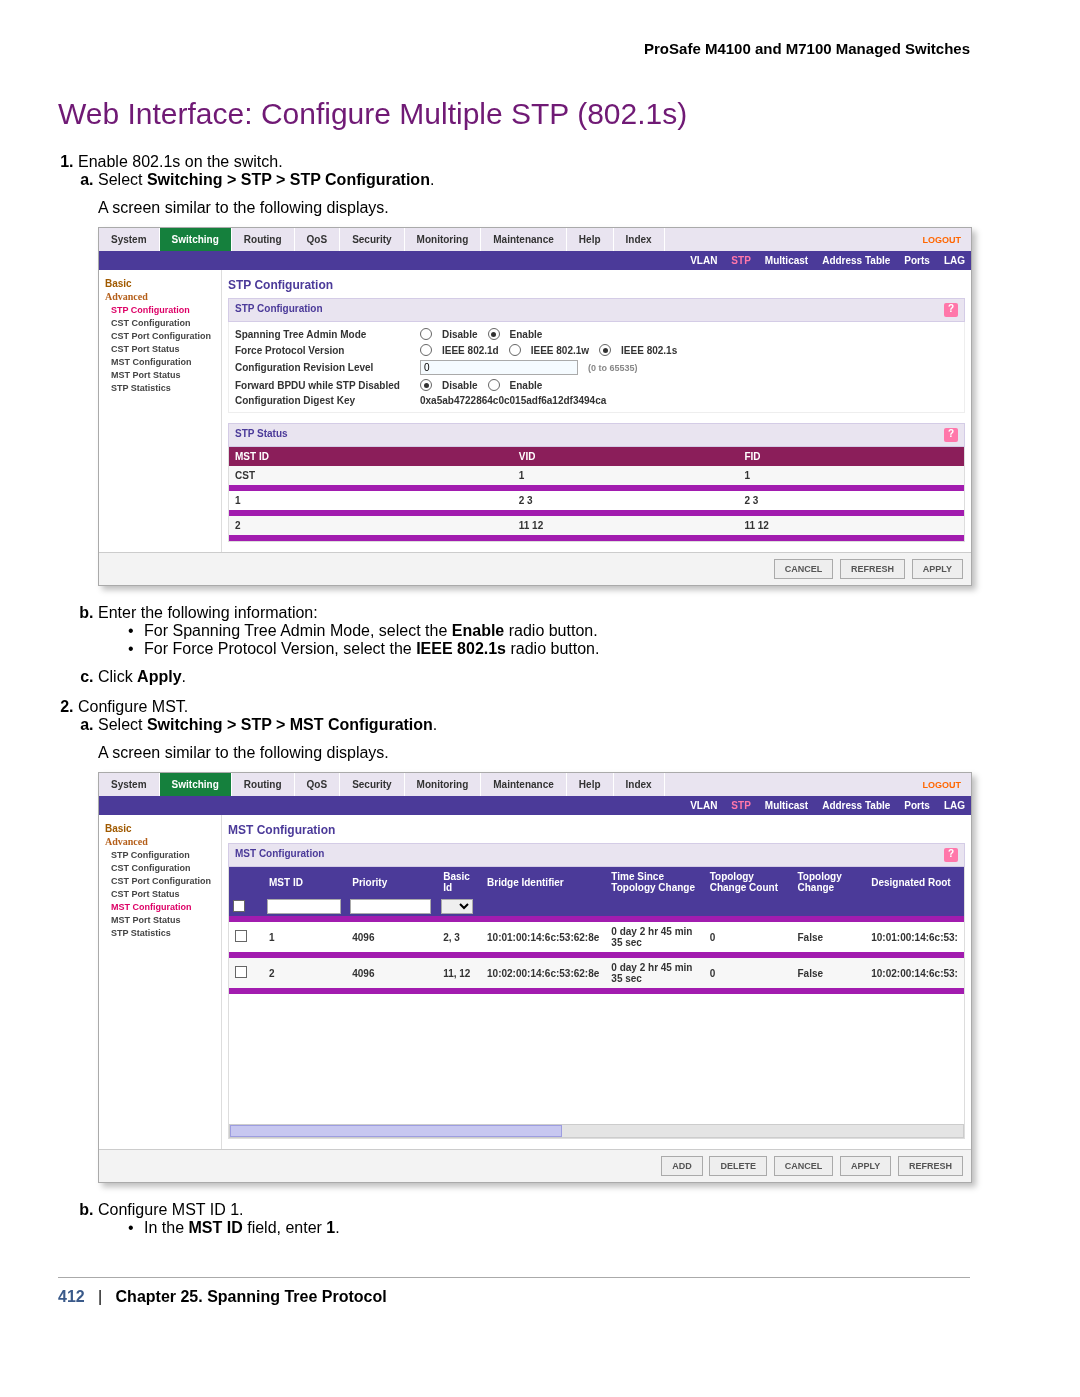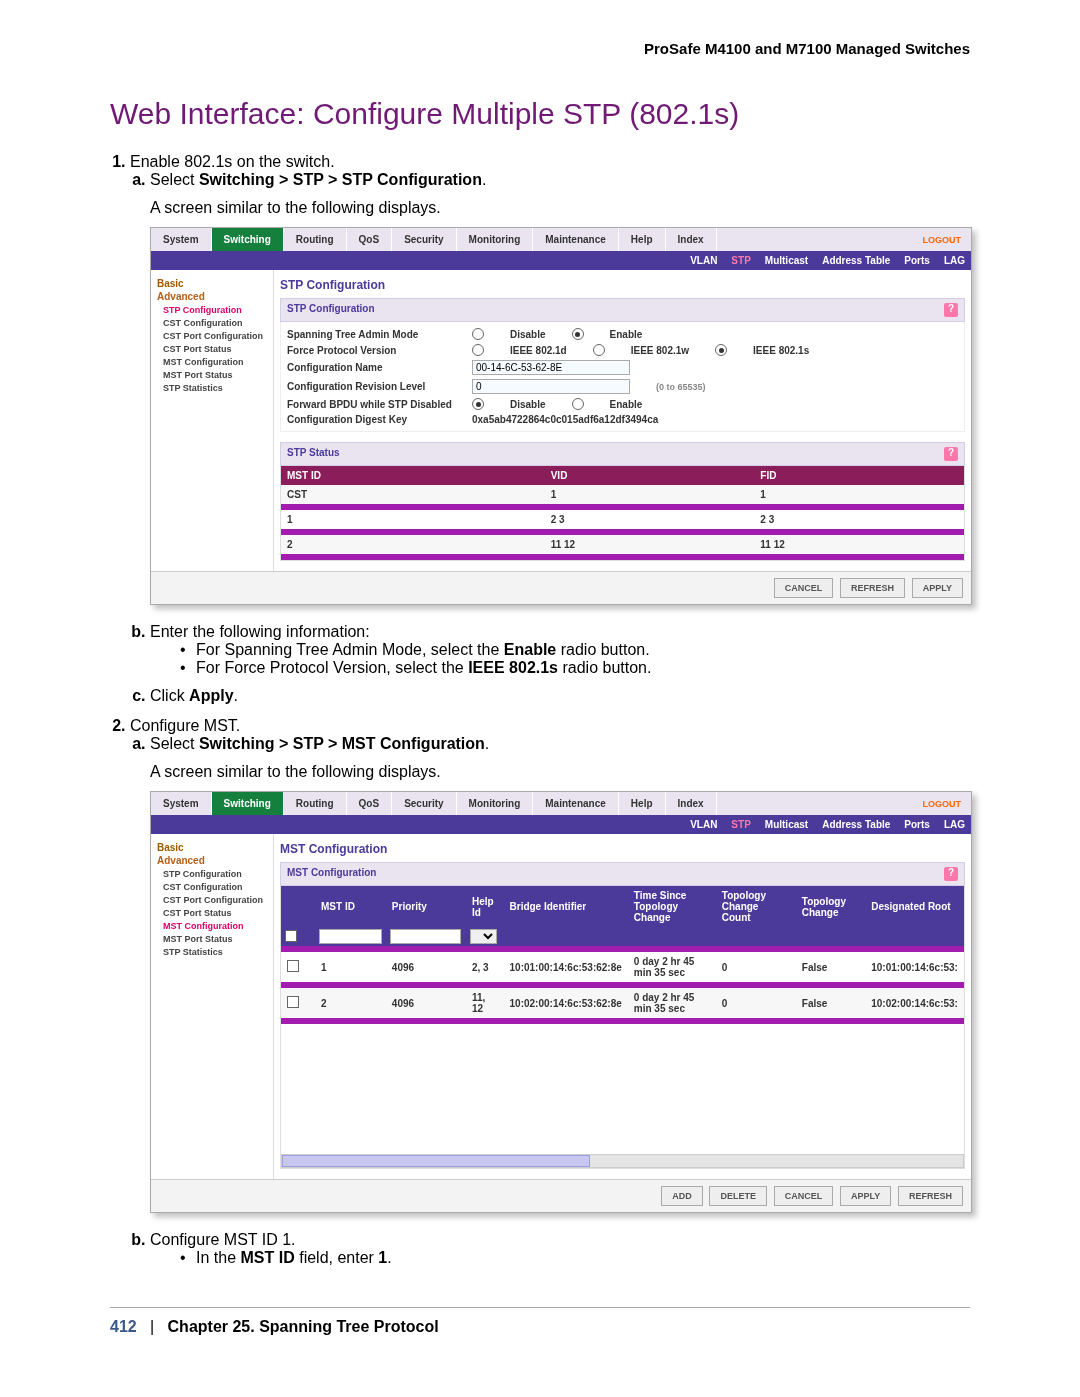--- a/index.html
+++ b/index.html
@@ -1,17 +1,17 @@
 <!DOCTYPE html>
 <html><head>
 <meta charset="utf-8">
 <style>
   html, body { margin: 0; padding: 0; background: #fff; font-family: Arial, Helvetica, sans-serif; }
   body { width: 1080px; }
-  .page { padding: 40px 110px 20px 110px; }
+  .page { padding: 40px 110px 20px 58px; }
   .doc-header { text-align: right; font-weight: bold; font-size: 15px; margin-bottom: 40px; }
   h1.page-title { font-weight: normal; font-size: 30px; color: #701a75; margin: 0 0 22px 0; }
   .step-list { list-style: decimal; font-weight: bold; font-size: 16px; padding-left: 20px; }
   .step-list > li { margin-bottom: 12px; }
   .step-text { font-weight: normal; }
   .sub-list { list-style: lower-alpha; font-weight: bold; padding-left: 20px; }
   .sub-list > li { margin-bottom: 10px; }
   .nav-path { font-weight: bold; }
   .desc { font-weight: normal; margin-top: 10px; }
   .bullets { list-style: none; padding-left: 30px; font-weight: normal; }
@@ -28,31 +28,31 @@
   .ss-tab.active { background: #15803d; color: #fff; }
   .ss-logout { margin-left: auto; padding: 6px 10px; }
   .ss-logout a { color: #f60; font-size: 9px; }
   .ss-subnav { background: #4b3a99; color: #fff; padding: 4px 6px; display: flex; gap: 14px; justify-content: flex-end; }
   .ss-subnav span { font-size: 10px; }
   .ss-subnav .sel { color: #f7a; font-weight: bold; }
   .ss-body { display: flex; min-height: 190px; }
   .ss-sidebar { width: 110px; padding: 6px 6px; border-right: 1px solid #ddd; }
   .ss-sidebar .hd { color: #a05a00; font-weight: bold; font-size: 10px; margin-top: 2px; }
   .ss-sidebar .hd.basic { color: #a05a00; }
-  .ss-sidebar .hd.adv { color: #b45e18; }
+  .ss-sidebar .hd.adv { color: #b45e18; font-family: Liberation Serif, serif; }
   .ss-sidebar a { display: block; font-size: 9px; color: #444; margin: 3px 0 0 6px; text-decoration: none; cursor: default; }
   .ss-sidebar a.sel { color: #d06; }
   .ss-main { flex: 1; padding: 4px 6px 10px 6px; }
   .ss-section-title { color: #4b3a99; font-weight: bold; font-size: 12px; margin: 4px 0 6px 0; }
   .ss-panel-header { background: #e9e4f0; color: #4b3a99; font-weight: bold; padding: 4px 6px; display: flex; justify-content: space-between; border: 1px solid #d4cce6; }
   .ss-panel-header .q { background: #f7a; color: #fff; width: 14px; height: 14px; text-align: center; border-radius: 2px; font-size: 10px; }
   .ss-form { border: 1px solid #eee; border-top: none; padding: 4px 0; }
   .ss-row { display: flex; align-items: center; padding: 2px 6px; }
   .ss-row .lbl { width: 185px; font-weight: bold; }
-  .ss-row .val { display: flex; gap: 26px; align-items: center; }
+  .ss-row .val { display: flex; gap: 10px; align-items: center; }
   .ss-row input[type=text] { border: 1px solid #aaa; font-size: 10px; padding: 1px 3px; width: 150px; background: #f5fbff; }
   .ss-row .hint { color: #888; font-size: 9px; text-align: right; }
   .mini-radio { width: 10px; height: 10px; border: 1px solid #666; border-radius: 50%; display: inline-flex; align-items: center; justify-content: center; }
   .mini-radio.sel::after { content: ""; width: 5px; height: 5px; border-radius: 50%; background: #333; }
   .mini-check { width: 10px; height: 10px; border: 1px solid #666; display: inline-block; background: #fff; }
 
   .ss-table { width: 100%; border-collapse: collapse; font-size: 10px; }
   .ss-table th { background: #8b1e5a; color: #fff; text-align: left; padding: 4px 6px; font-weight: bold; }
   .ss-table td { padding: 4px 6px; border-bottom: 6px solid #a21caf; }
   .ss-table tr:nth-child(even) td { background: #f7f7f7; }
@@ -141,26 +141,20 @@
                     <div class="val">
                       <span class="mini-radio"></span>
                       <span>IEEE 802.1d</span>
                       <span class="mini-radio"></span>
                       <span>IEEE 802.1w</span>
                       <span class="mini-radio sel"></span>
                       <span>IEEE 802.1s</span>
                     </div>
                   </div>
                   <div class="ss-row">
-                    <div class="lbl">Configuration Name</div>
-                    <div class="val">
-                        <input type="text" value="00-14-6C-53-62-8E" style="">
-                      </div>
-                  </div>
-                  <div class="ss-row">
                     <div class="lbl">Configuration Revision Level</div>
                     <div class="val">
                       <input type="text" value="0" style="">
                       <span class="hint">(0 to 65535)</span>
                     </div>
                   </div>
                   <div class="ss-row">
                     <div class="lbl">Forward BPDU while STP Disabled</div>
                     <div class="val">
                       <span class="mini-radio sel"></span>
@@ -283,21 +277,21 @@
                   <span>MST Configuration</span>
                   <span class="q">?</span>
                 </div>
                 <div class="ss-table-wrap mst">
                   <table class="ss-table mst">
                     <tbody>
                         <tr>
                       <th style="width:22px"></th>
                       <th>MST ID</th>
                       <th>Priority</th>
-                      <th>Help Id</th>
+                      <th>Basic Id</th>
                       <th>Bridge Identifier</th>
                       <th>Time Since Topology Change</th>
                       <th>Topology Change Count</th>
                       <th>Topology Change</th>
                       <th>Designated Root</th>
                     </tr>
                     <tr class="inputs">
                       <td><span class="mini-check"></span></td>
                       <td><input type="text" style=""></td>
                       <td><input type="text" style=""></td>

